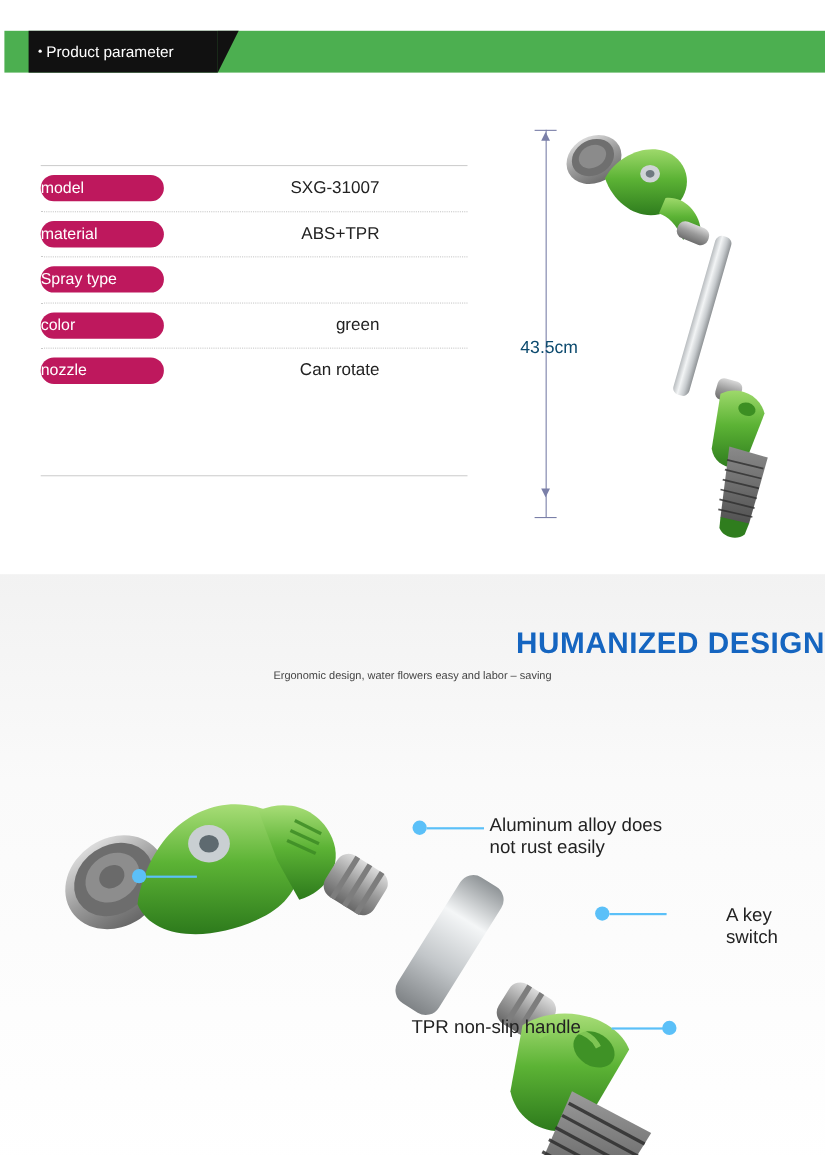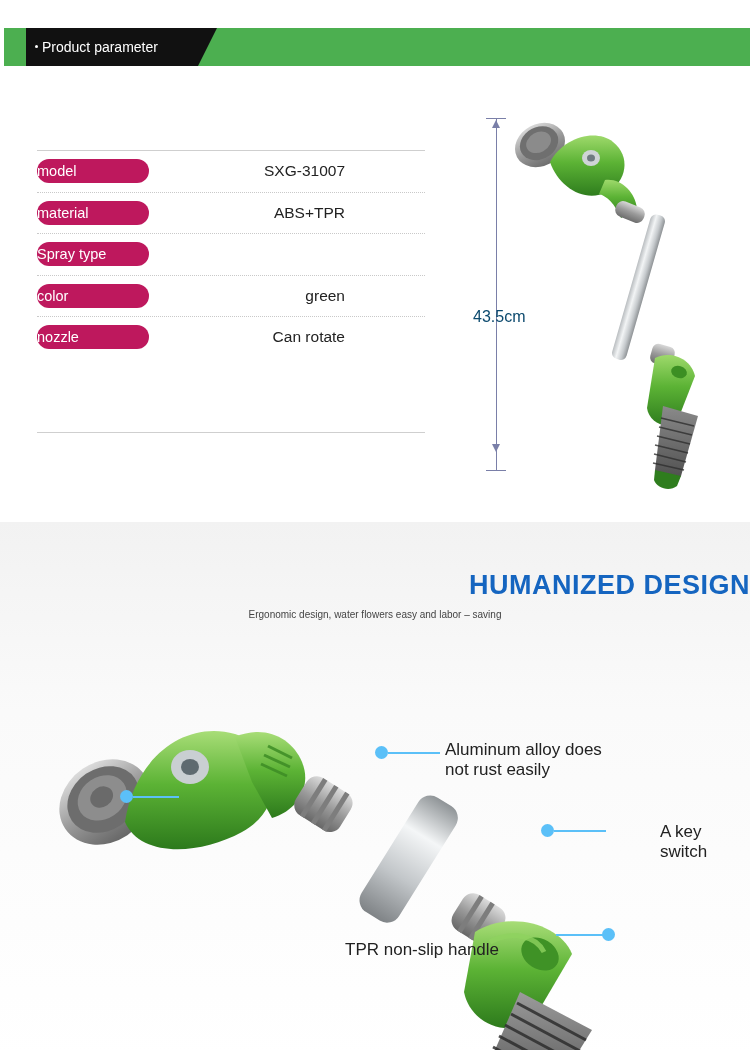--- a/index.html
+++ b/index.html
@@ -421,18 +421,18 @@
   </div>
 
   <div class="callout-dot" style="left:541px; top:302px;"></div>
   <div class="callout-line" style="left:554px; top:308px; width:52px;"></div>
   <div class="callout" style="left:612px; top:300px;margin-left:48px;">
     <div>A key switch</div>
   </div>
 
   <div class="callout-dot" style="left:602px; top:406px;"></div>
   <div class="callout-line" style="left:556px; top:412px; width:48px;"></div>
-  <div class="callout" style="left:345px; top:402px;margin-top:16px;">
+  <div class="callout" style="left:374px; top:402px;">
     <div>TPR non-slip handle</div>
   </div>
 </div>
 
 <div class="bottom-strip"></div>
 
 </body></html>

